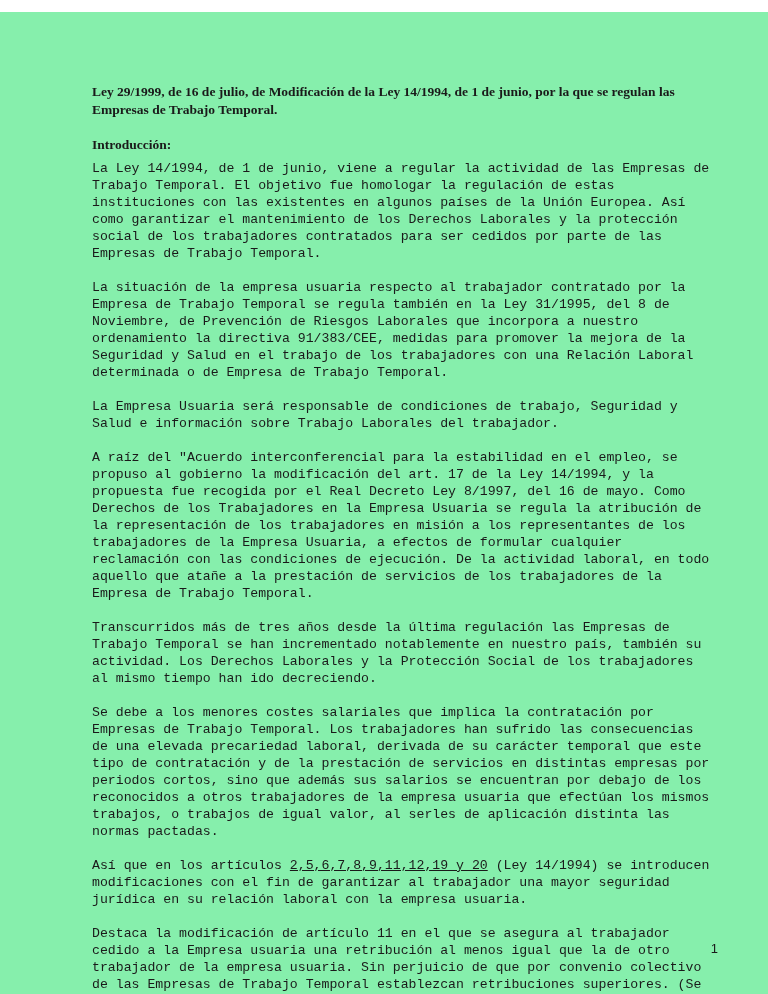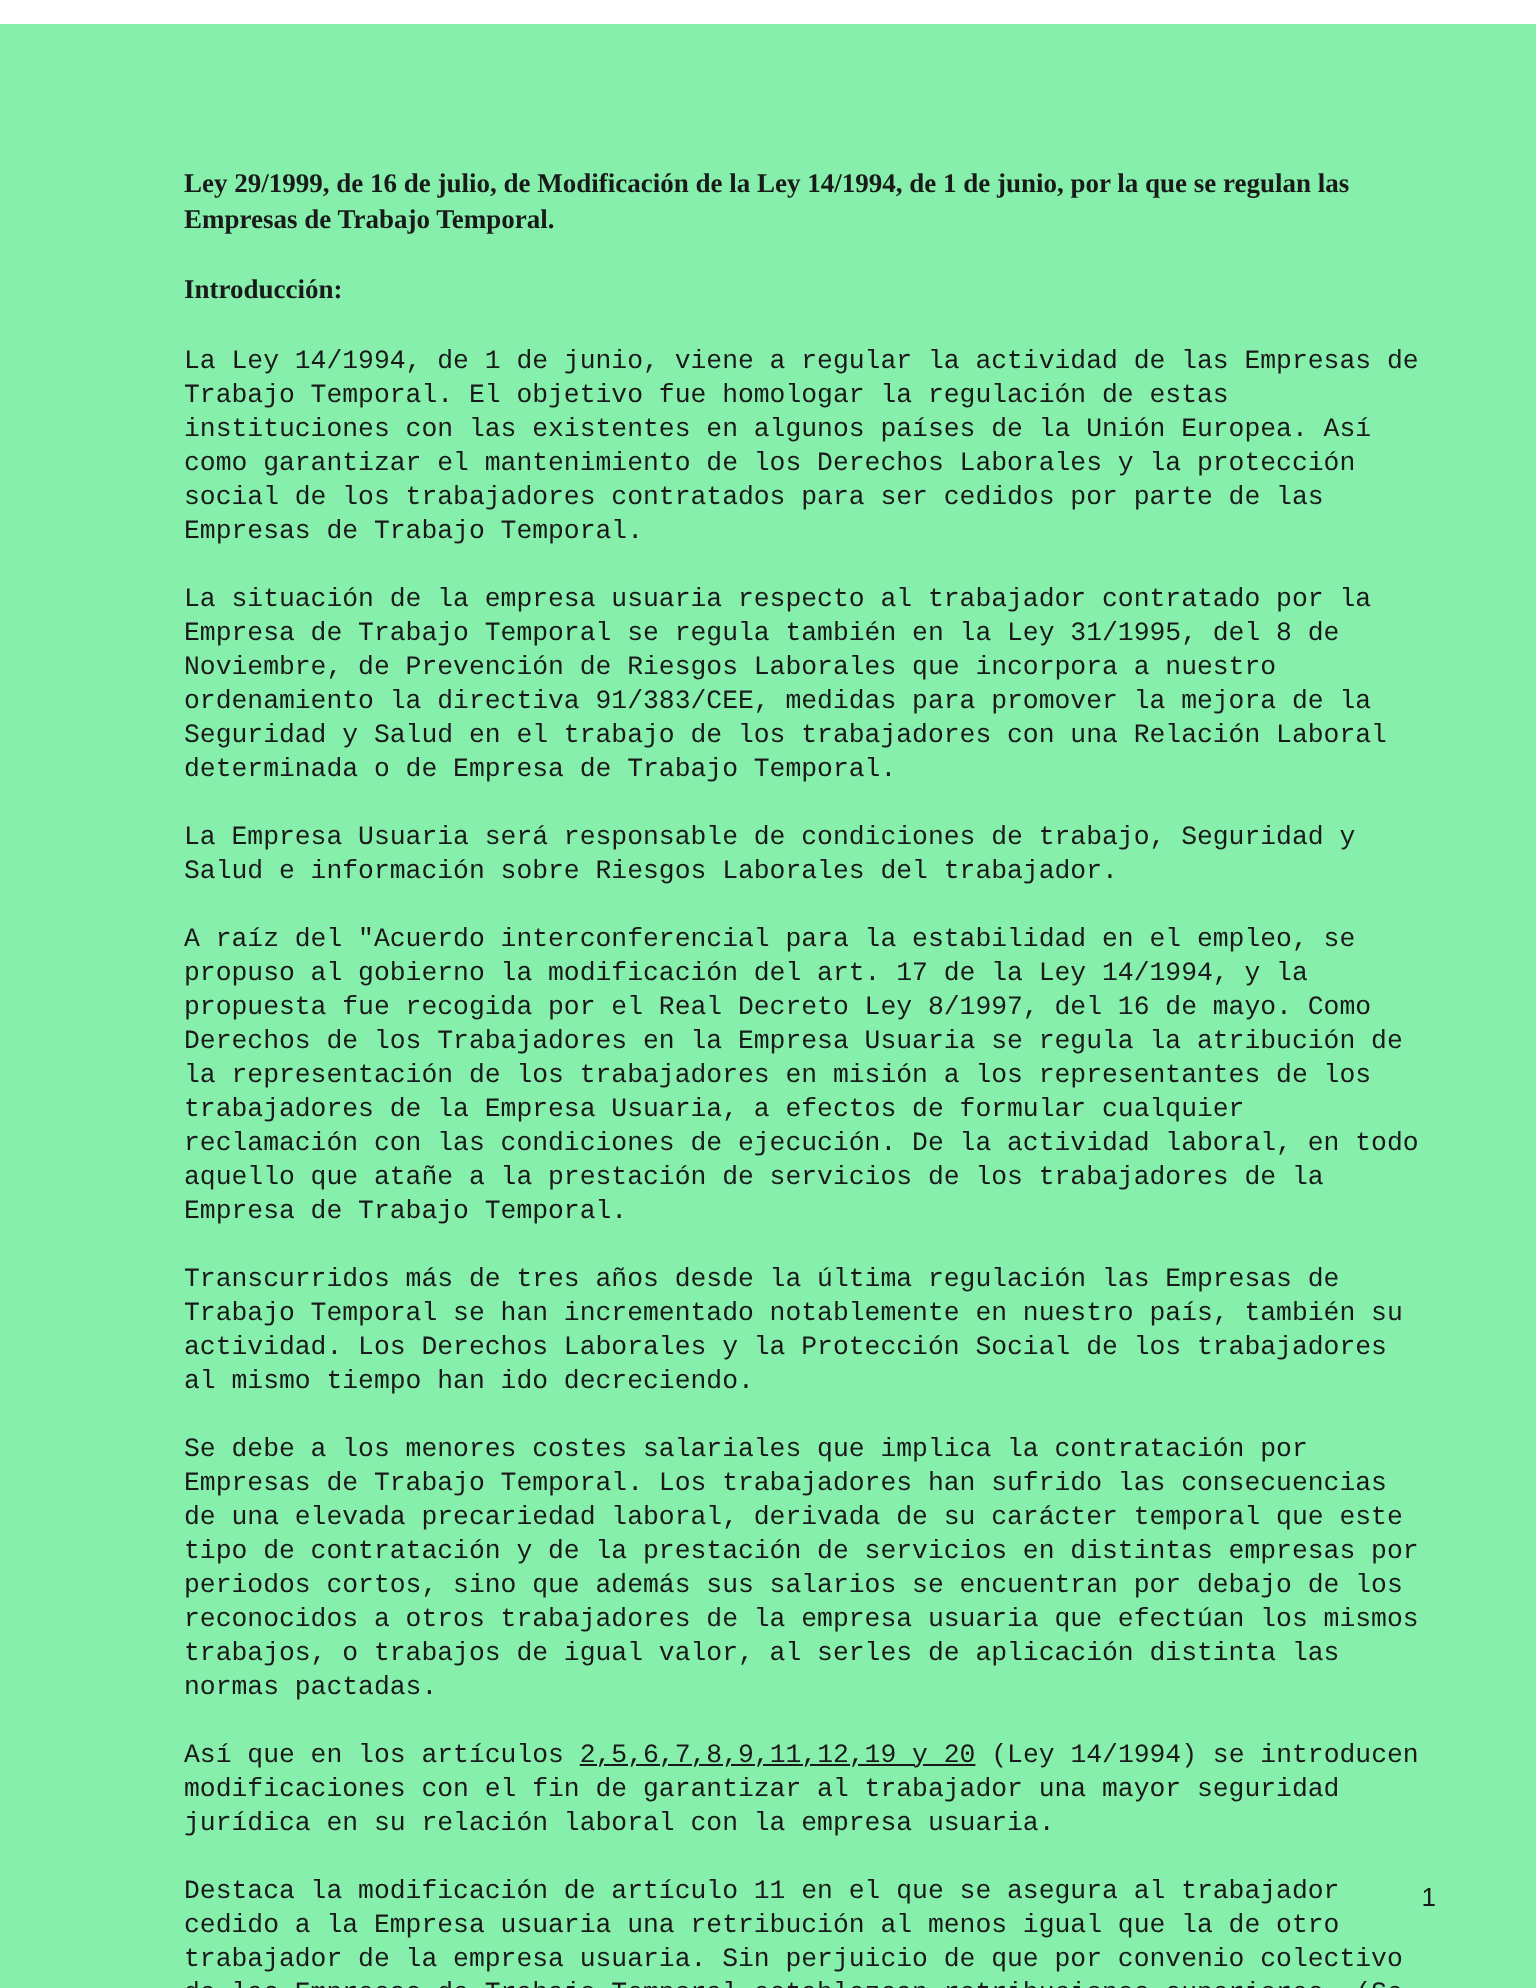--- a/index.html
+++ b/index.html
@@ -28,21 +28,21 @@
   .doc-title {
     font-size: 13.5px;
     font-weight: bold;
     line-height: 17.5px;
     margin: 0 0 18px 0;
   }
   .intro-heading {
     font-size: 13.5px;
     font-weight: bold;
     line-height: 17.5px;
-    margin: 0 0 18px 0;
+    margin: 0 0 6px 0;
   }
   .para {
     font-size: 13.2px;
     line-height: 17px;
     margin: 0 0 17px 0;
     font-family: Liberation Mono, monospace;
   }
   .para.bold {
     font-weight: bold;
   }
@@ -69,21 +69,21 @@
 <div class="page">
 
   <h1 class="doc-title">Ley 29/1999, de 16 de julio, de Modificación de la Ley 14/1994, de 1 de junio, por la que se regulan las Empresas de Trabajo Temporal.</h1>
 
   <h2 class="intro-heading">Introducción:</h2>
 
   <p class="para">La Ley 14/1994, de 1 de junio, viene a regular la actividad de las Empresas de Trabajo Temporal. El objetivo fue homologar la regulación de estas instituciones con las existentes en algunos países de la Unión Europea. Así como garantizar el mantenimiento de los Derechos Laborales y la protección social de los trabajadores contratados para ser cedidos por parte de las Empresas de Trabajo Temporal.</p>
 
   <p class="para">La situación de la empresa usuaria respecto al trabajador contratado por la Empresa de Trabajo Temporal se regula también en la Ley 31/1995, del 8 de Noviembre, de Prevención de Riesgos Laborales que incorpora a nuestro ordenamiento la directiva 91/383/CEE, medidas para promover la mejora de la Seguridad y Salud en el trabajo de los trabajadores con una Relación Laboral determinada o de Empresa de Trabajo Temporal.</p>
 
-  <p class="para">La Empresa Usuaria será responsable de condiciones de trabajo, Seguridad y Salud e información sobre Riesgos Laborales del trabajador.</p>
+  <p class="para">La Empresa Usuaria será responsable de condiciones de trabajo, Seguridad y Salud e información sobre Trabajo Laborales del trabajador.</p>
 
   <p class="para">A raíz del "Acuerdo interconferencial para la estabilidad en el empleo, se propuso al gobierno la modificación del art. 17 de la Ley 14/1994, y la propuesta fue recogida por el Real Decreto Ley 8/1997, del 16 de mayo. Como Derechos de los Trabajadores en la Empresa Usuaria se regula la atribución de la representación de los trabajadores en misión a los representantes de los trabajadores de la Empresa Usuaria, a efectos de formular cualquier reclamación con las condiciones de ejecución. De la actividad laboral, en todo aquello que atañe a la prestación de servicios de los trabajadores de la Empresa de Trabajo Temporal.</p>
 
   <p class="para">Transcurridos más de tres años desde la última regulación las Empresas de Trabajo Temporal se han incrementado notablemente en nuestro país, también su actividad. Los Derechos Laborales y la Protección Social de los trabajadores al mismo tiempo han ido decreciendo.</p>
 
   <p class="para">Se debe a los menores costes salariales que implica la contratación por Empresas de Trabajo Temporal. Los trabajadores han sufrido las consecuencias de una elevada precariedad laboral, derivada de su carácter temporal que este tipo de contratación y de la prestación de servicios en distintas empresas por periodos cortos, sino que además sus salarios se encuentran por debajo de los reconocidos a otros trabajadores de la empresa usuaria que efectúan los mismos trabajos, o trabajos de igual valor, al serles de aplicación distinta las normas pactadas.</p>
 
   <p class="para"><span>Así que en los artículos </span><span class="articles-link">2,5,6,7,8,9,11,12,19 y 20</span><span> (Ley 14/1994) se introducen modificaciones con el fin de garantizar al trabajador una mayor seguridad jurídica en su relación laboral con la empresa usuaria.</span></p>
 
   <p class="para">Destaca la modificación de artículo 11 en el que se asegura al trabajador cedido a la Empresa usuaria una retribución al menos igual que la de otro trabajador de la empresa usuaria. Sin perjuicio de que por convenio colectivo de las Empresas de Trabajo Temporal establezcan retribuciones superiores. (Se aplicarían estas). También deberá impulsarse a través de la negociación colectiva medidas que posibiliten un aumento de la estabilidad de empleo de los trabajadores de la Empresa de Trabajo Temporal, tanto los de carácter estructural como los contratados para prestar servicios en la empresa usuaria.</p>

